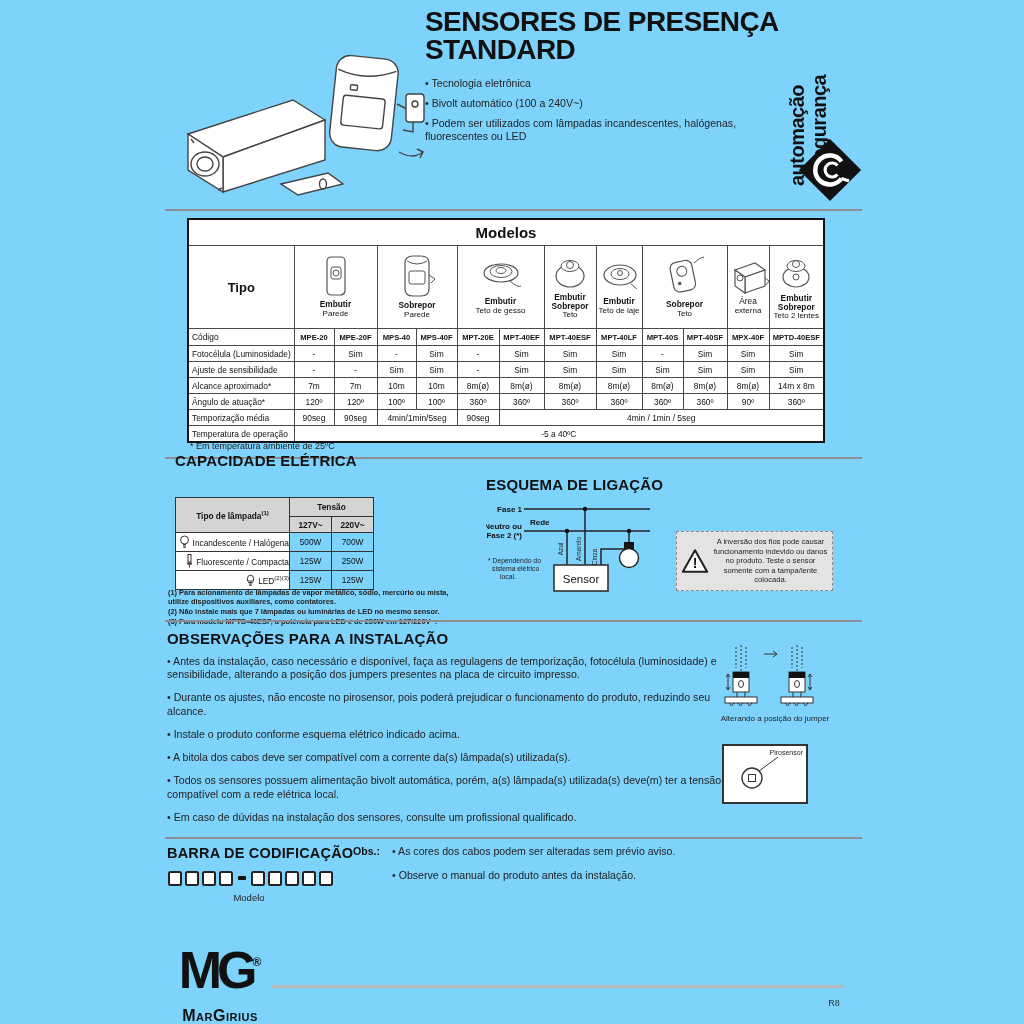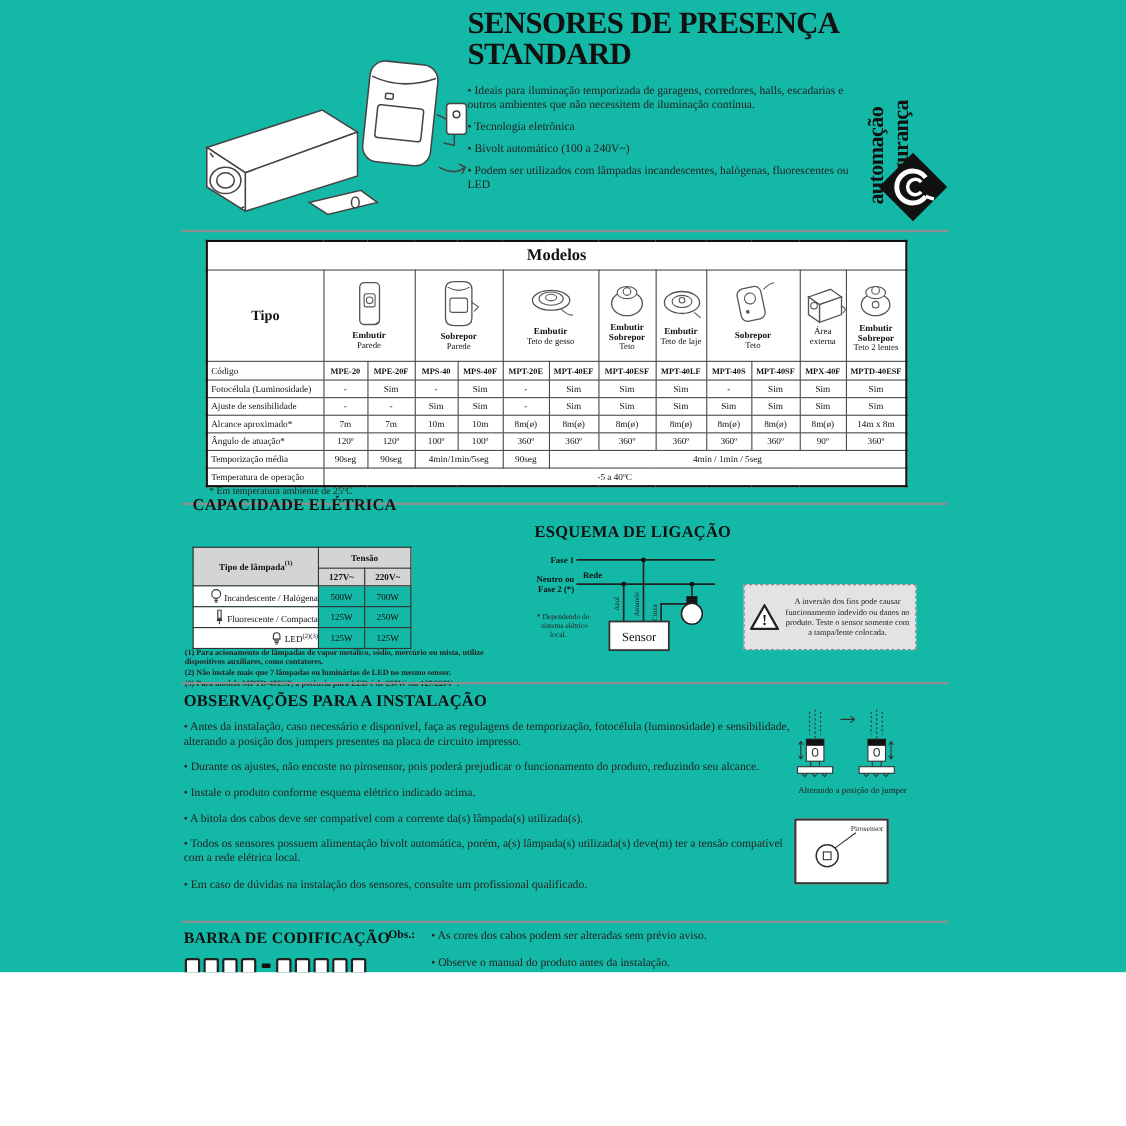--- a/index.html
+++ b/index.html
@@ -1,17 +1,17 @@
 <!DOCTYPE html>
 <html><head>
 <meta charset="utf-8">
 <style>
   html,body{margin:0;padding:0;background:#fff;}
-  .page{position:relative;width:1024px;height:884px;background:#14b8a6;
-        font-family:Liberation Serif, serif;color:#1a1a1a;overflow:hidden;}
+  .page{position:relative;width:1024px;height:1024px;background:#7dd3fc;
+        font-family:Liberation Sans, sans-serif;color:#1a1a1a;overflow:hidden;}
   .abs{position:absolute;}
   .divider{position:absolute;left:165px;width:697px;height:2px;background:#8f8f8f;}
 
   
   #title-block{position:absolute;left:425px;top:8px;width:358px;}
   #title-block .t1{font-size:28px;font-weight:bold;line-height:1.0;letter-spacing:-0.6px;color:#111;}
   #header-bullets{margin-top:13px;}
   #header-bullets .bullet-item{font-size:10.6px;line-height:1.22;margin-bottom:7px;color:#222;}
 
   #banner-text{position:absolute;left:786px;top:14px;width:172px;height:56px;
@@ -108,21 +108,20 @@
       <rect x="243" y="52" width="18" height="28" rx="3"></rect>
       <circle cx="252" cy="62" r="3" fill="none"></circle>
       <path d="M236 110 q14 8 24 0 l-6 -3 m6 3 l-3 6" fill="none"></path>
     </g>
   </svg>
 
   <div id="title-block">
     <div class="t1">SENSORES DE PRESENÇA</div>
     <div class="t1">STANDARD</div>
     <div id="header-bullets">
-        <div class="bullet-item">• Ideais para iluminação temporizada de garagens, corredores, halls, escadarias e outros ambientes que não necessitem de iluminação contínua.</div>
         <div class="bullet-item">• Tecnologia eletrônica</div>
         <div class="bullet-item">• Bivolt automático (100 a 240V~)</div>
         <div class="bullet-item">• Podem ser utilizados com lâmpadas incandescentes, halógenas, fluorescentes ou LED</div>
       </div>
   </div>
 
   <div id="banner-text">
     <div>automação</div>
     <div>e segurança</div>
   </div>

